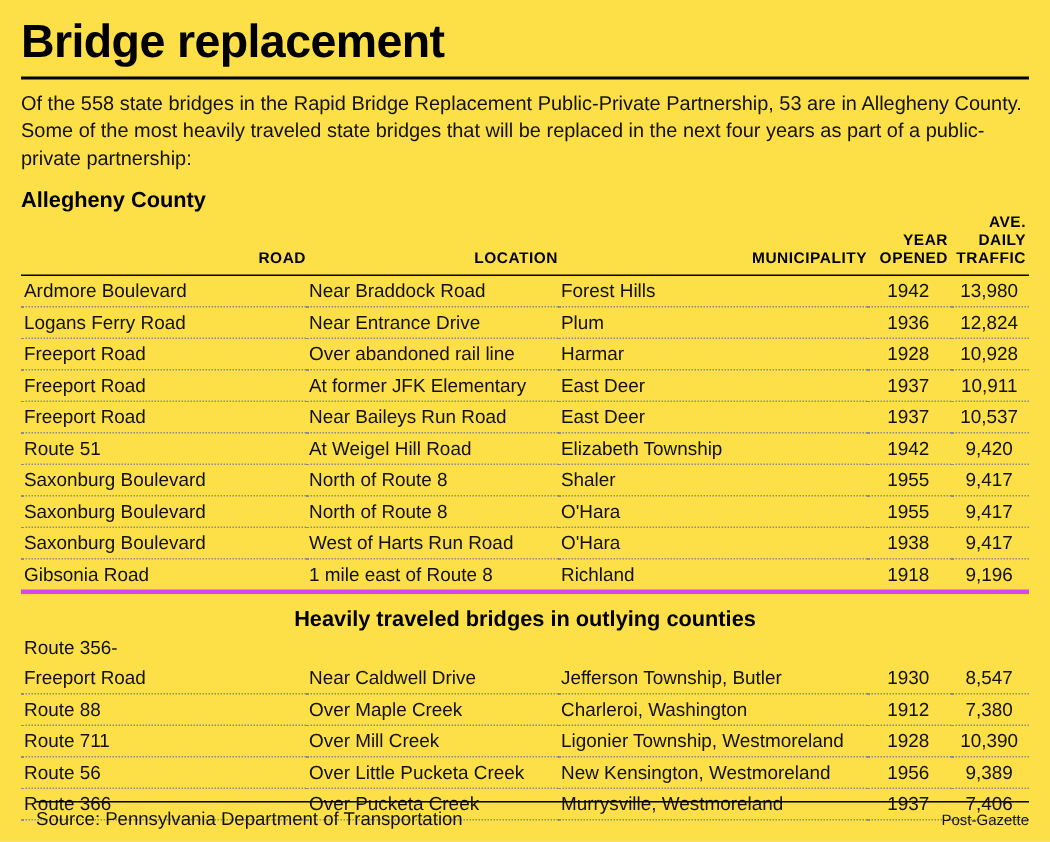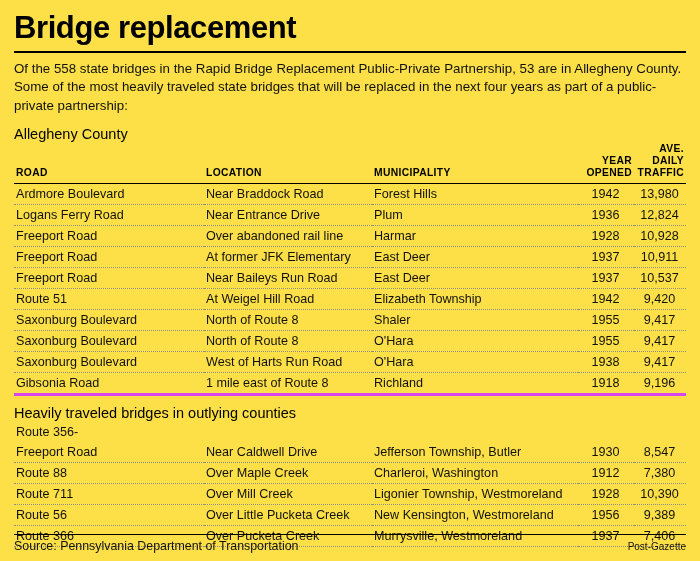--- a/index.html
+++ b/index.html
@@ -36,40 +36,40 @@
   }
   .deck {
     font-size: 13.3px;
     line-height: 1.42;
     color: #111;
     margin: 0 0 10px 0;
     max-width: 668px;
   }
   .section-head {
     font-size: 14.5px;
-    font-weight: normal;
+    font-weight: bold;
     color: #000;
     margin: 6px 0 1px 0;
   }
   table {
     border-collapse: collapse;
     width: 672px;
     table-layout: fixed;
   }
   col.c-road { width: 190px; }
   col.c-loc { width: 168px; }
   col.c-mun { width: 206px; }
   col.c-year { width: 56px; }
   col.c-traffic { width: 52px; }
 
   thead th {
     font-size: 10.3px;
     font-weight: bold;
     letter-spacing: 0.35px;
-    text-align: left;
+    text-align: right;
     vertical-align: bottom;
     padding: 0 0 3px 2px;
     color: #000;
     line-height: 1.15;
   }
   thead th.num { text-align: right; padding-right: 2px; margin-top: 36px; }
   thead tr.upper th {
     padding-bottom: 0;
   }
   .hdr-rule td {
@@ -91,24 +91,25 @@
     padding-right: 3px;
   }
   tbody tr.nodots td {
     border-bottom: none;
   }
   tbody tr.thickline td {
     border-bottom: 3px solid #d946ef;
   }
   .sub-head-wrap {
     margin-top: 9px;
+    text-align: center;
   }
   .footer {
     position: absolute;
-    left: 14px;
+    left: 24px;
     right: 14px;
     bottom: 8px;
   }
   .footer-rule {
     border-top: 1.5px solid #000;
     margin-bottom: 4px;
   }
   .footer-row {
     display: flex;
     justify-content: space-between;

